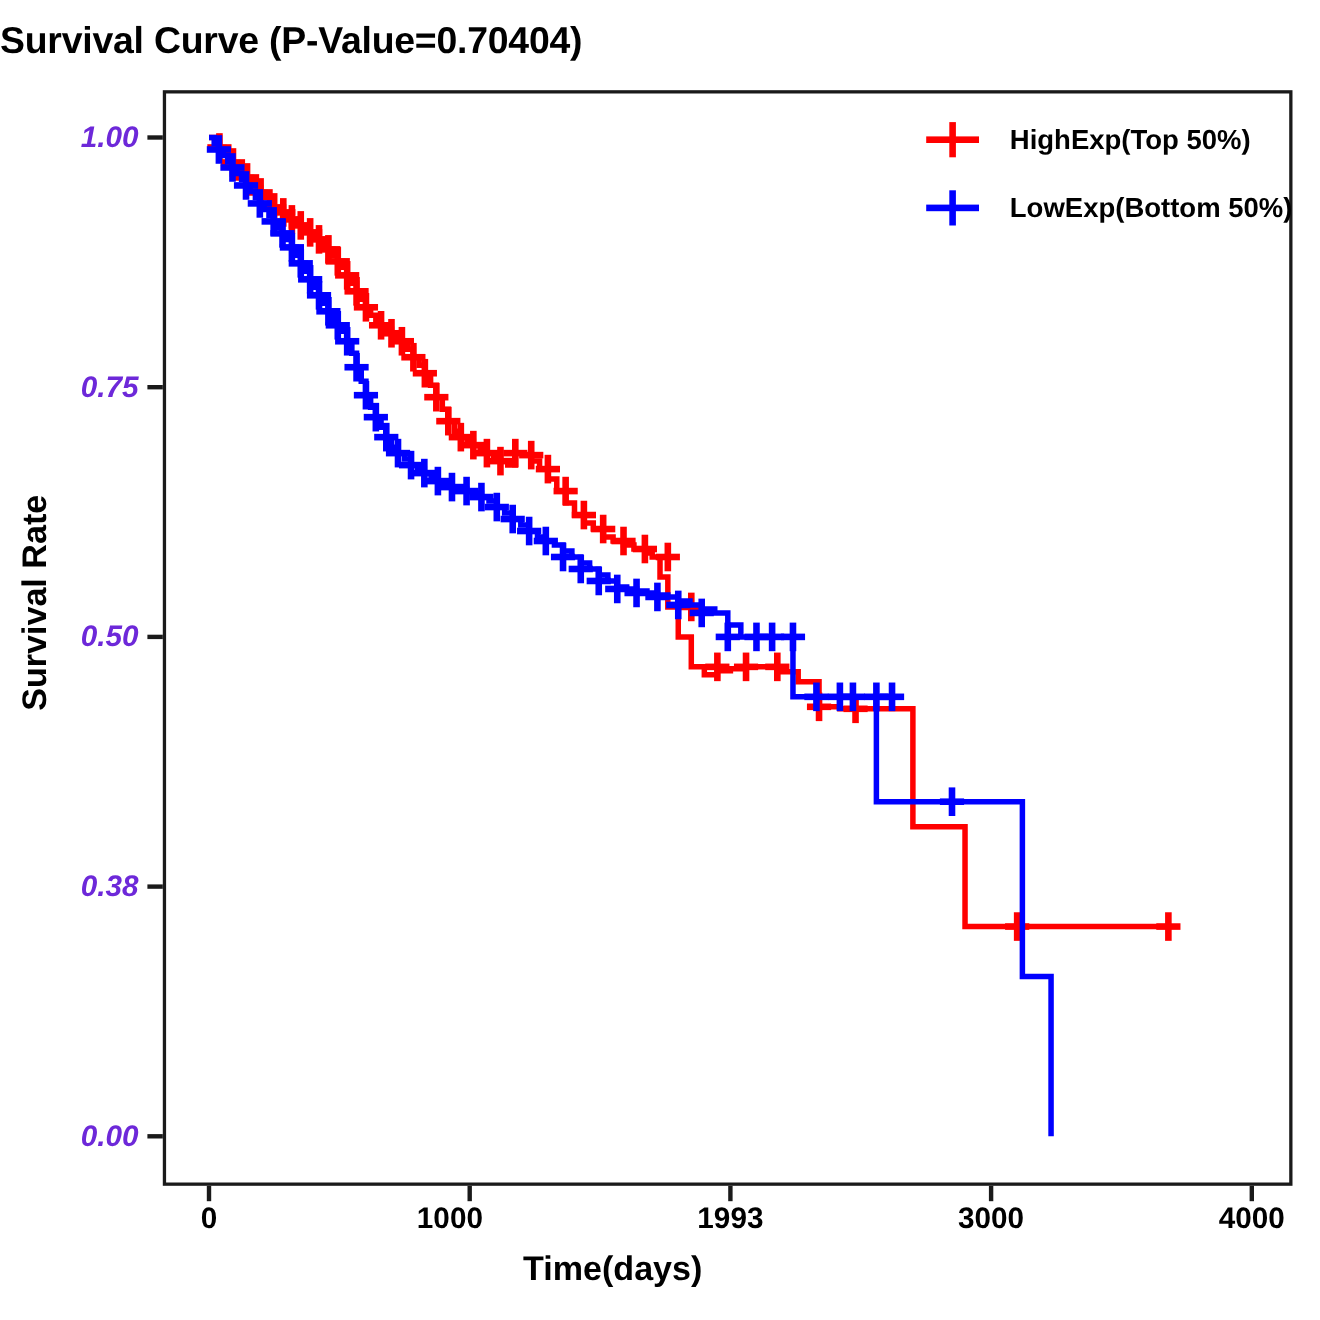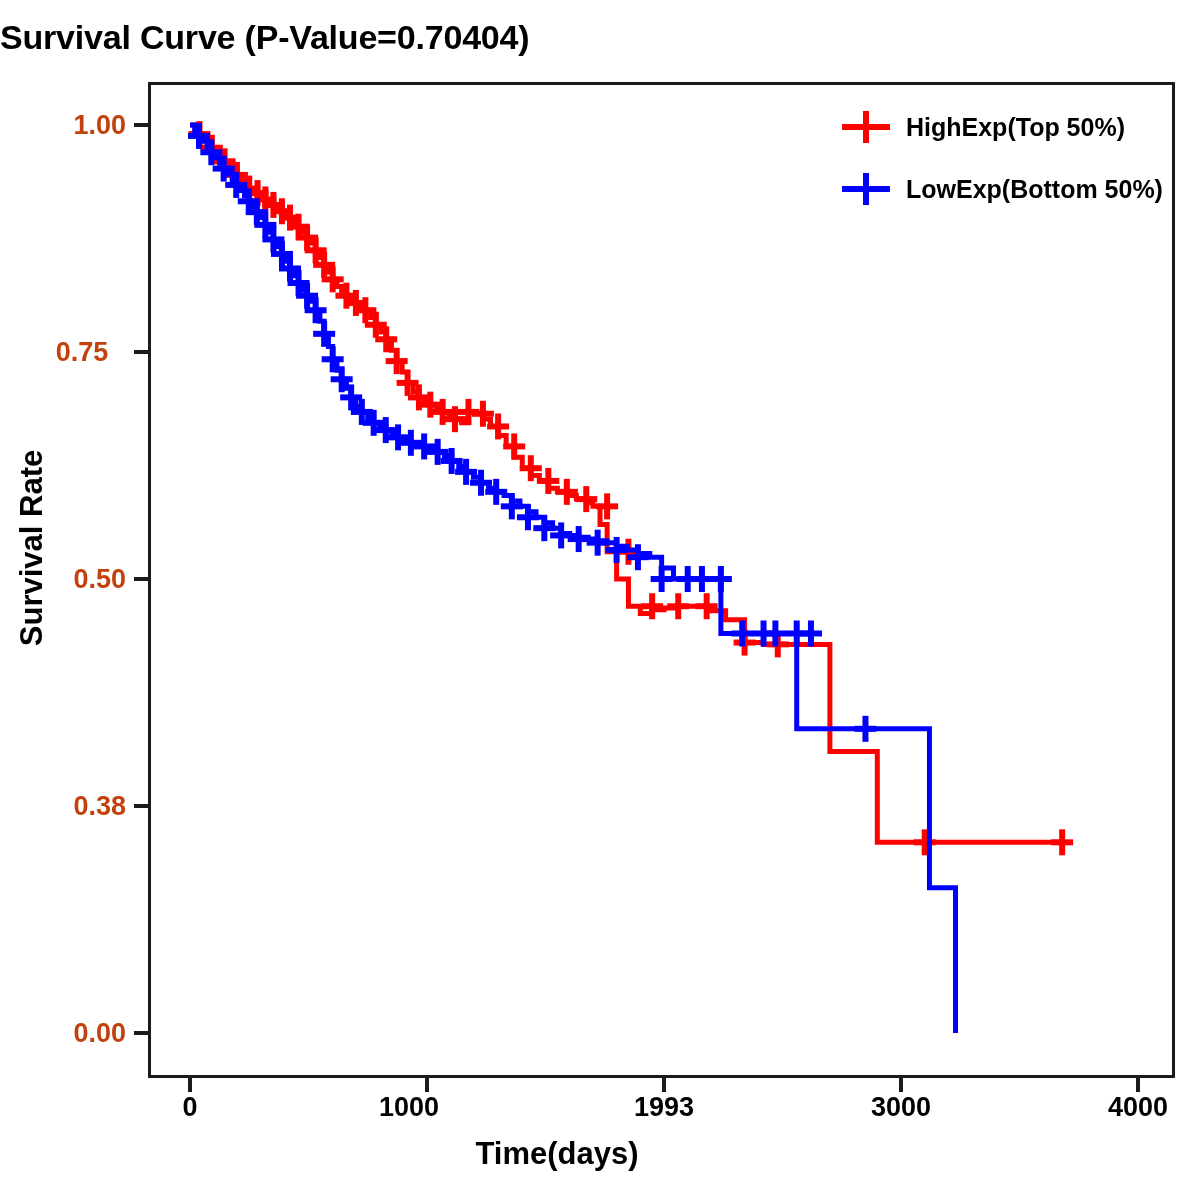--- a/index.html
+++ b/index.html
@@ -18,22 +18,23 @@
     position:absolute;left:148px;top:82px;
     width:1027px;height:996px;
     border:3px solid #1a1a1a;
     box-sizing:border-box;background:#fff;
   }
 
   #plot-svg{position:absolute;left:0;top:0;width:1200px;height:1200px;}
 
   .ytick-label{
     position:absolute;right:0;width:88px;text-align:right;
-    font-size:27px;font-weight:bold;color:#c2410c;
+    font-size:27px;font-weight:bold;color:#6d28d9;
     transform:translateY(-50%);
+    font-style:italic;
   }
   #ytick-labels{position:absolute;left:26px;top:0;width:100px;height:1200px;}
 
   .xtick-label{
     position:absolute;top:0;width:140px;text-align:center;
     font-size:27px;font-weight:bold;color:#000;
     transform:translateX(-70px);
   }
   #xtick-labels{position:absolute;left:0;top:1092px;width:1200px;height:50px;}
 
@@ -46,21 +47,21 @@
     font-size:31px;font-weight:bold;color:#000;
     transform:rotate(-90deg);transform-origin:center center;
   }
 
   #legend{position:absolute;left:838px;top:104px;width:340px;}
   .legend-row{display:flex;align-items:center;height:46px;margin-bottom:16px;}
   .legend-mark{width:56px;height:40px;position:relative;flex:0 0 56px;}
   .legend-mark .hbar{position:absolute;left:4px;top:17px;width:48px;height:6px;}
   .legend-mark .vbar{position:absolute;left:25px;top:4px;width:6px;height:32px;}
   .legend-text{font-size:25px;font-weight:bold;color:#000;white-space:nowrap;
-               margin-left:12px;}
+               margin-left:24px;}
 </style>
 </head>
 <body>
 
 <div id="figure">
 
   <div id="chart-title">Survival Curve (P-Value=0.70404)</div>
 
   <div id="plot-frame"></div>
 
@@ -440,21 +441,21 @@
             <line x1="854.4499999999999" y1="728.8199999999999" x2="876.4499999999999" y2="728.8199999999999" stroke="#0000FF" stroke-width="6"></line>
           </g>
         </g>
       </g>
   </svg>
 
   <div id="ytick-labels">
       <div class="ytick-label" style="top: 1033px;">0.00</div>
       <div class="ytick-label" style="top: 806px;">0.38</div>
       <div class="ytick-label" style="top: 579px;">0.50</div>
-      <div class="ytick-label" style="top: 352px; text-align: center;">0.75</div>
+      <div class="ytick-label" style="top: 352px;">0.75</div>
       <div class="ytick-label" style="top: 125px;">1.00</div>
     </div>
   <div id="xtick-labels">
       <div class="xtick-label" style="left: 190px;">0</div>
       <div class="xtick-label" style="left: 409px;">1000</div>
       <div class="xtick-label" style="left: 664px;">1993</div>
       <div class="xtick-label" style="left: 901px;">3000</div>
       <div class="xtick-label" style="left: 1138px;">4000</div>
     </div>
 

